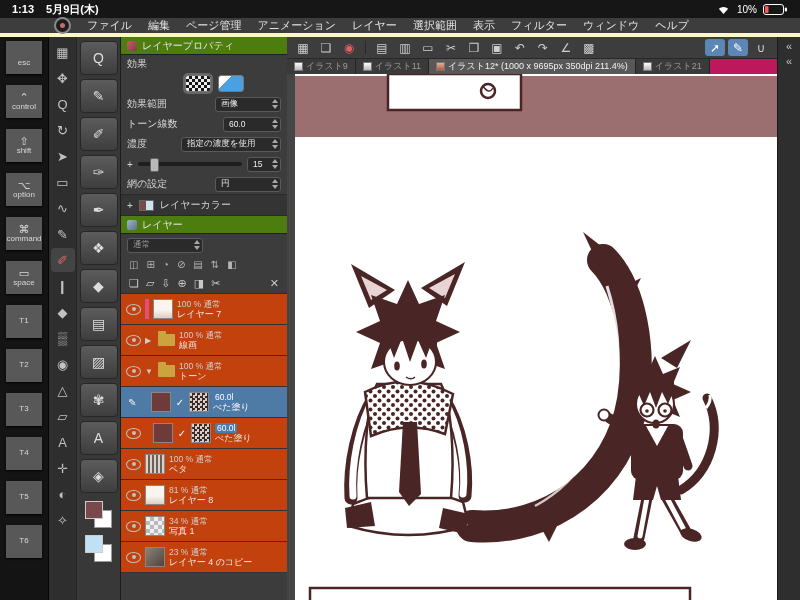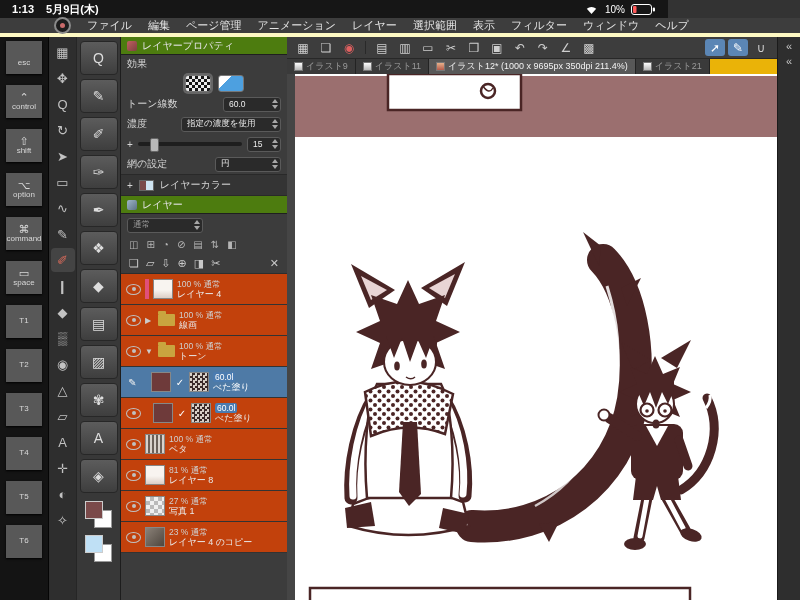--- a/index.html
+++ b/index.html
@@ -1,20 +1,20 @@
 <!DOCTYPE html>
 <html><head>
 <meta charset="utf-8">
 <style>
   html,body{margin:0;padding:0;background:#222;}
   #app{position:relative;width:800px;height:600px;background:#333;overflow:hidden;
        font-family:"Liberation Sans","DejaVu Sans",sans-serif;-webkit-user-select:none;user-select:none;}
 
   
-  .statusbar{position:absolute;left:0;top:0;width:668px;height:18px;background:#161616;color:#fff;
+  .statusbar{position:absolute;left:0;top:0;width:800px;height:18px;background:#161616;color:#fff;
     font-size:11px;display:flex;align-items:center;justify-content:space-between;padding:0 12px;box-sizing:border-box;}
   .sbleft{display:flex;gap:12px;align-items:center;font-weight:bold;}
   .sbright{display:flex;gap:6px;align-items:center;}
 
   
   .menubar{position:absolute;left:0;top:18px;width:800px;height:19px;background:#3d3d3d;border-bottom:4px solid #fef9c3;
     display:flex;align-items:center;gap:16px;padding-left:54px;box-sizing:border-box;font-size:11px;color:#e3e3e3;}
   .mlogo{width:13px;height:13px;border-radius:50%;background:#1d1d1d;border:2px solid #8a8a8a;position:relative;flex:none;}
   .mlogo::after{content:"";position:absolute;left:4px;top:4px;width:5px;height:5px;border-radius:50%;background:#c96a6a;}
   .mi{cursor:default;white-space:nowrap;}
@@ -102,21 +102,21 @@
 
   
   .cmdbar{position:absolute;left:287px;top:37px;width:490px;height:22px;background:#3d3d3d;border-bottom:1px solid #282828;
     display:flex;align-items:center;gap:3px;padding:0 6px;box-sizing:border-box;color:#cfcfcf;font-size:12px;}
   .cbi{width:20px;height:17px;display:flex;align-items:center;justify-content:center;border-radius:3px;flex:none;}
   .cbi.accent{color:#e06060;}
   .cbi.active{background:#5b86b5;color:#fff;}
   .cbsep{width:1px;height:13px;background:#292929;margin:0 3px;flex:none;}
   .cbspace{flex:1;}
 
-  .tabs{position:absolute;left:287px;top:59px;width:490px;height:15px;background:#eab308;display:flex;font-size:9px;color:#9a9a9a;}
+  .tabs{position:absolute;left:287px;top:59px;width:490px;height:15px;background:#be185d;display:flex;font-size:9px;color:#9a9a9a;}
   .tab{display:flex;align-items:center;gap:3px;padding:0 7px;background:#3a3a3a;border-right:1px solid #232323;white-space:nowrap;overflow:hidden;}
   .tab .tabicon{width:7px;height:7px;background:linear-gradient(#fdfdfd,#b9b9b9);border:1px solid #777;flex:none;}
   .tab.active{background:#585858;color:#f2f2f2;}
   .tab.active .tabicon{background:linear-gradient(#e8b08a,#b45a4a);}
 
   .canvas{position:absolute;left:287px;top:74px;width:490px;height:526px;background:#454545;}
 
   .rightstrip{position:absolute;left:777px;top:37px;width:23px;height:563px;background:#2e2e2e;border-left:1px solid #1b1b1b;
     display:flex;flex-direction:column;align-items:center;padding-top:3px;gap:3px;color:#c8c8c8;font-size:11px;box-sizing:border-box;}
 </style>
@@ -254,20 +254,30 @@
       <span>レイヤープロパティ</span>
     </div>
     <div class="prow" style="height:17px;">
       <span class="plab">効果</span>
     </div>
     <div class="fxrow">
       <span class="fxb tone"></span>
       <span class="fxb lcol"></span>
     </div>
     <div class="prow">
+      <span class="plab">効果範囲</span>
+      <span class="dropbox" style="width:66px;">
+        <span>画像</span>
+        <span class="spin">
+            <i class="up"></i>
+            <i class="dn"></i>
+          </span>
+      </span>
+    </div>
+    <div class="prow">
       <span class="plab">トーン線数</span>
       <span class="dropbox" style="width:58px;">
         <span>60.0</span>
         <span class="spin">
             <i class="up"></i>
             <i class="dn"></i>
           </span>
       </span>
     </div>
     <div class="prow">
@@ -341,21 +351,21 @@
       <span class="last">✕</span>
     </div>
 
     <div class="llist">
       <div class="lrow">
         <span class="eye"></span>
         <span class="redtag"></span>
         <span class="thumb sketch"></span>
         <span class="ltxt">
             <span class="lop">100 % 通常</span>
-            <span class="lnm">レイヤー 4</span>
+            <span class="lnm">レイヤー 7</span>
           </span>
       </div>
       <div class="lrow">
         <span class="eye"></span>
         <span class="tw">▶</span>
         <span class="folder"></span>
         <span class="ltxt">
             <span class="lop">100 % 通常</span>
             <span class="lnm">線画</span>
           </span>
@@ -402,21 +412,21 @@
         <span class="thumb sketch"></span>
         <span class="ltxt">
             <span class="lop">81 % 通常</span>
             <span class="lnm">レイヤー 8</span>
           </span>
       </div>
       <div class="lrow">
         <span class="eye"></span>
         <span class="thumb checker"></span>
         <span class="ltxt">
-            <span class="lop">27 % 通常</span>
+            <span class="lop">34 % 通常</span>
             <span class="lnm">写真 1</span>
           </span>
       </div>
       <div class="lrow">
         <span class="eye"></span>
         <span class="thumb dark"></span>
         <span class="ltxt">
             <span class="lop">23 % 通常</span>
             <span class="lnm">レイヤー 4 のコピー</span>
           </span>

